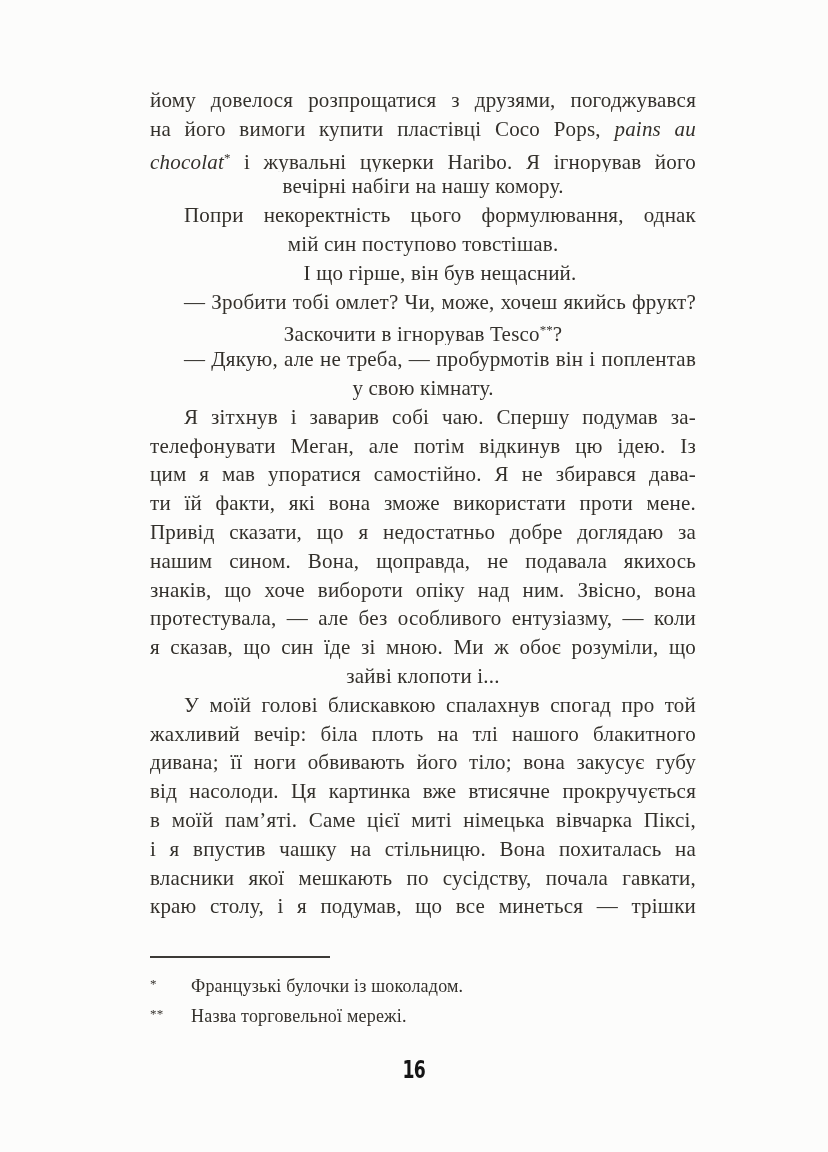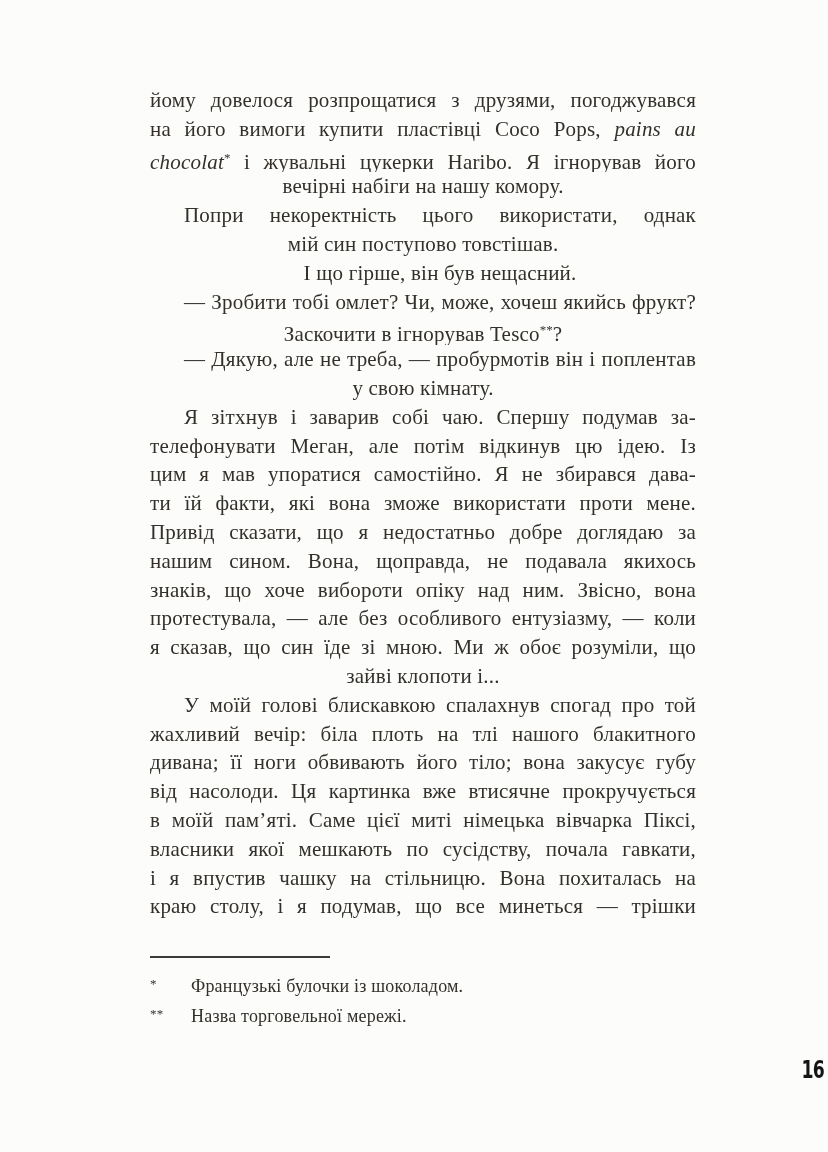--- a/index.html
+++ b/index.html
@@ -48,21 +48,21 @@
   }
   .fn-marker{
     width:41px;
     flex:0 0 41px;
     font-size:13px;
     line-height:26px;
   }
   .page-number{
     position:absolute;
     left:0;top:1056px;width:100%;
-    text-align:right;
+    text-align:center;
   }
   .page-number span{
     display:inline-block;
     font-family:"DejaVu Sans", sans-serif;
     font-weight:bold;
     font-size:24px;
     color:#151515;
     transform:scaleX(.72);
     letter-spacing:-1px;
   }
@@ -73,21 +73,21 @@
 <div class="page">
 
   <div class="body-text">
       <div>
         <div class="line jl"><span>йому довелося розпрощатися з друзями, погоджувався</span></div>
         <div class="line jl"><span>на його вимоги купити пластівці Coco Pops, </span><span class="i">pains au</span></div>
         <div class="line jl"><span class="i">chocolat</span><span class="sup">*</span><span> і жувальні цукерки Haribo. Я ігнорував його</span></div>
         <div class="line"><span>вечірні набіги на нашу комору.</span></div>
       </div>
       <div>
-        <div class="line jl ind"><span>Попри некоректність цього використати, однак</span></div>
+        <div class="line jl ind"><span>Попри некоректність цього формулювання, однак</span></div>
         <div class="line"><span>мій син поступово товстішав.</span></div>
       </div>
       <div>
         <div class="line ind"><span>І що гірше, він був нещасний.</span></div>
       </div>
       <div>
         <div class="line jl ind"><span>— Зробити тобі омлет? Чи, може, хочеш якийсь фрукт?</span></div>
         <div class="line"><span>Заскочити в ігнорував Tesco</span><span class="sup">**</span><span>?</span></div>
       </div>
       <div>
@@ -105,22 +105,22 @@
         <div class="line jl"><span>протестувала, — але без особливого ентузіазму, — коли</span></div>
         <div class="line jl"><span>я сказав, що син їде зі мною. Ми ж обоє розуміли, що</span></div>
         <div class="line"><span>зайві клопоти і...</span></div>
       </div>
       <div>
         <div class="line jl ind"><span>У моїй голові блискавкою спалахнув спогад про той</span></div>
         <div class="line jl"><span>жахливий вечір: біла плоть на тлі нашого блакитного</span></div>
         <div class="line jl"><span>дивана; її ноги обвивають його тіло; вона закусує губу</span></div>
         <div class="line jl"><span>від насолоди. Ця картинка вже втисячне прокручується</span></div>
         <div class="line jl"><span>в моїй пам’яті. Саме цієї миті німецька вівчарка Піксі,</span></div>
+        <div class="line jl"><span>і я впустив чашку на стільницю. Вона похиталась на</span></div>
         <div class="line jl"><span>власники якої мешкають по сусідству, почала гавкати,</span></div>
-        <div class="line jl"><span>і я впустив чашку на стільницю. Вона похиталась на</span></div>
         <div class="line jl"><span>краю столу, і я подумав, що все минеться — трішки</span></div>
       </div>
     </div>
 
   <div class="footnotes">
     <div class="fn-separator"></div>
     <div>
         <div class="fn-row">
           <span class="fn-marker">*</span>
           <span>Французькі булочки із шоколадом.</span>

